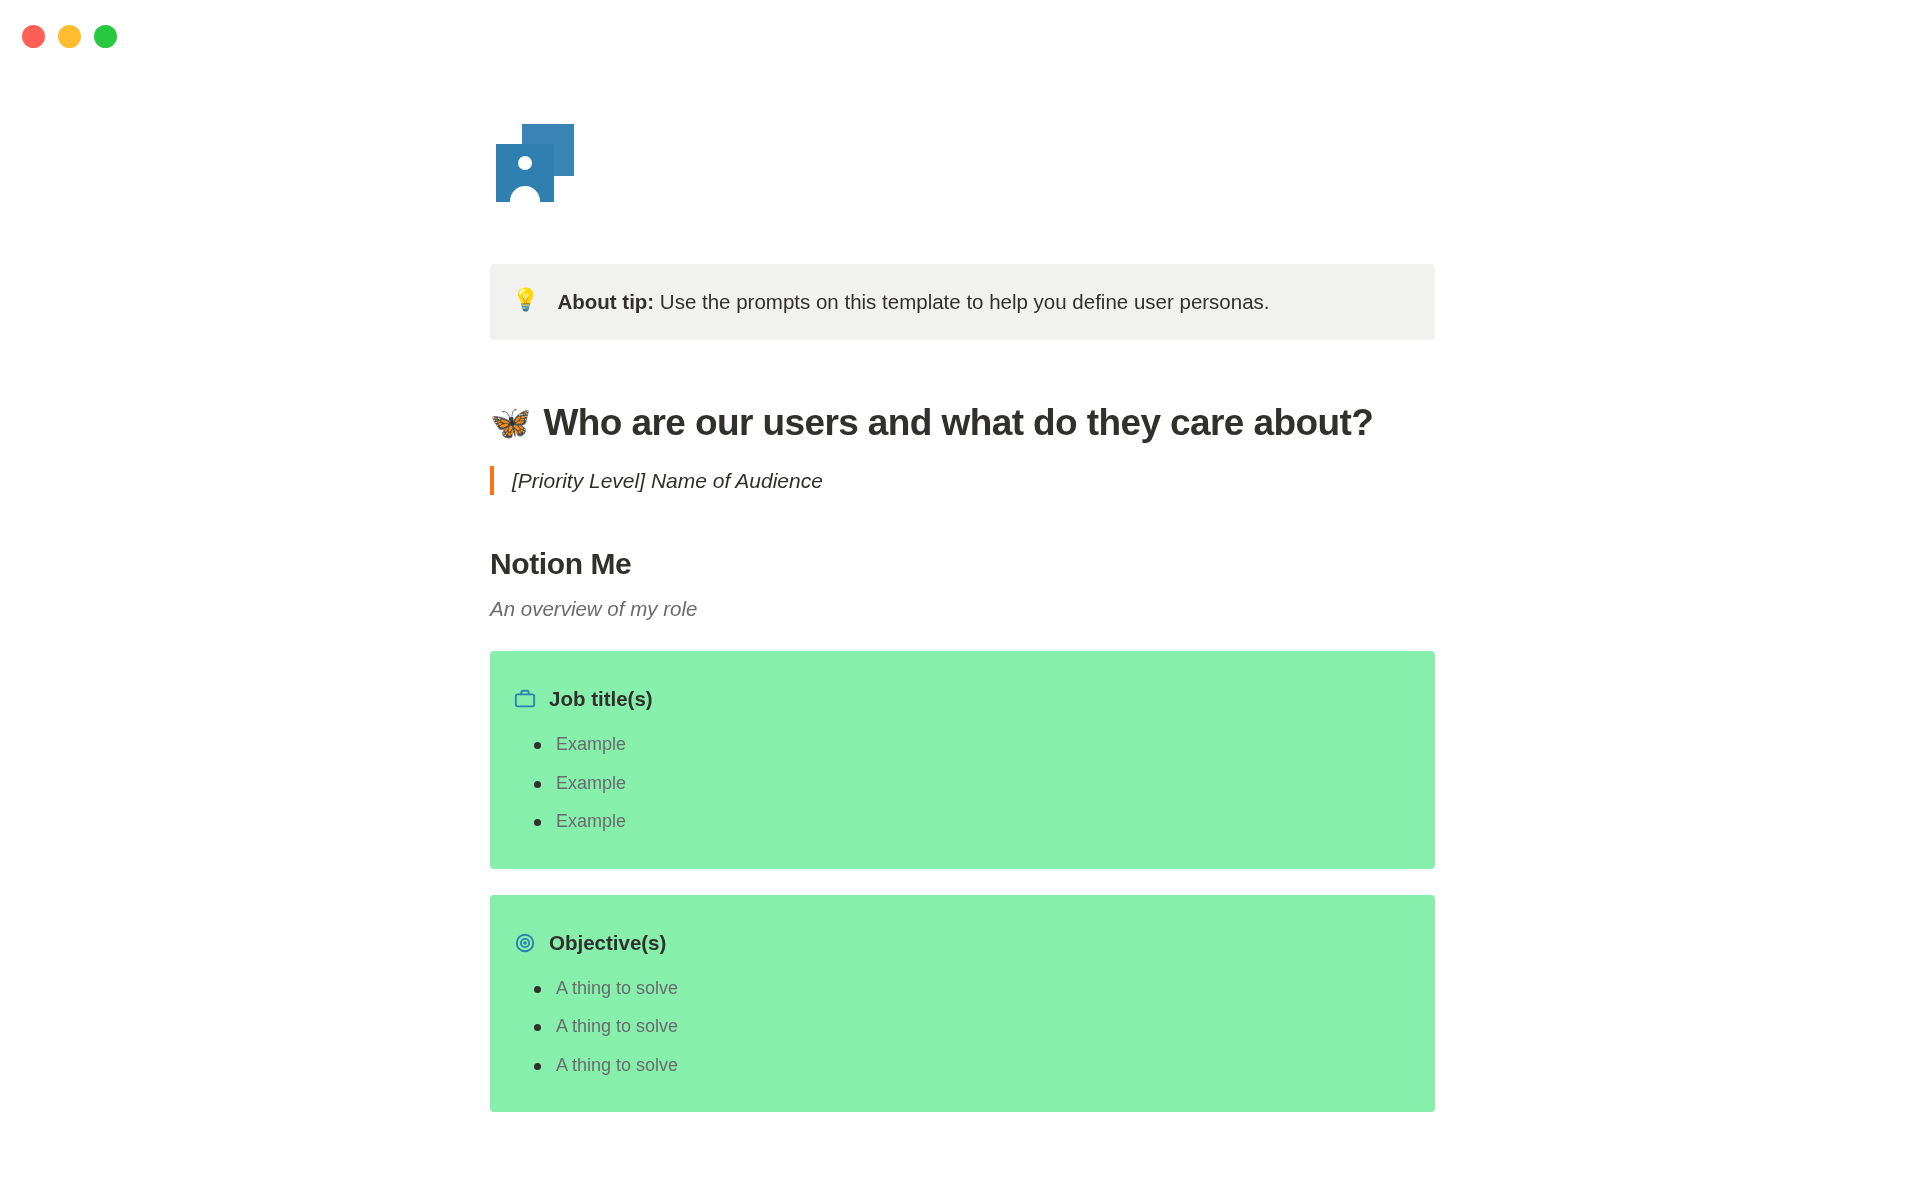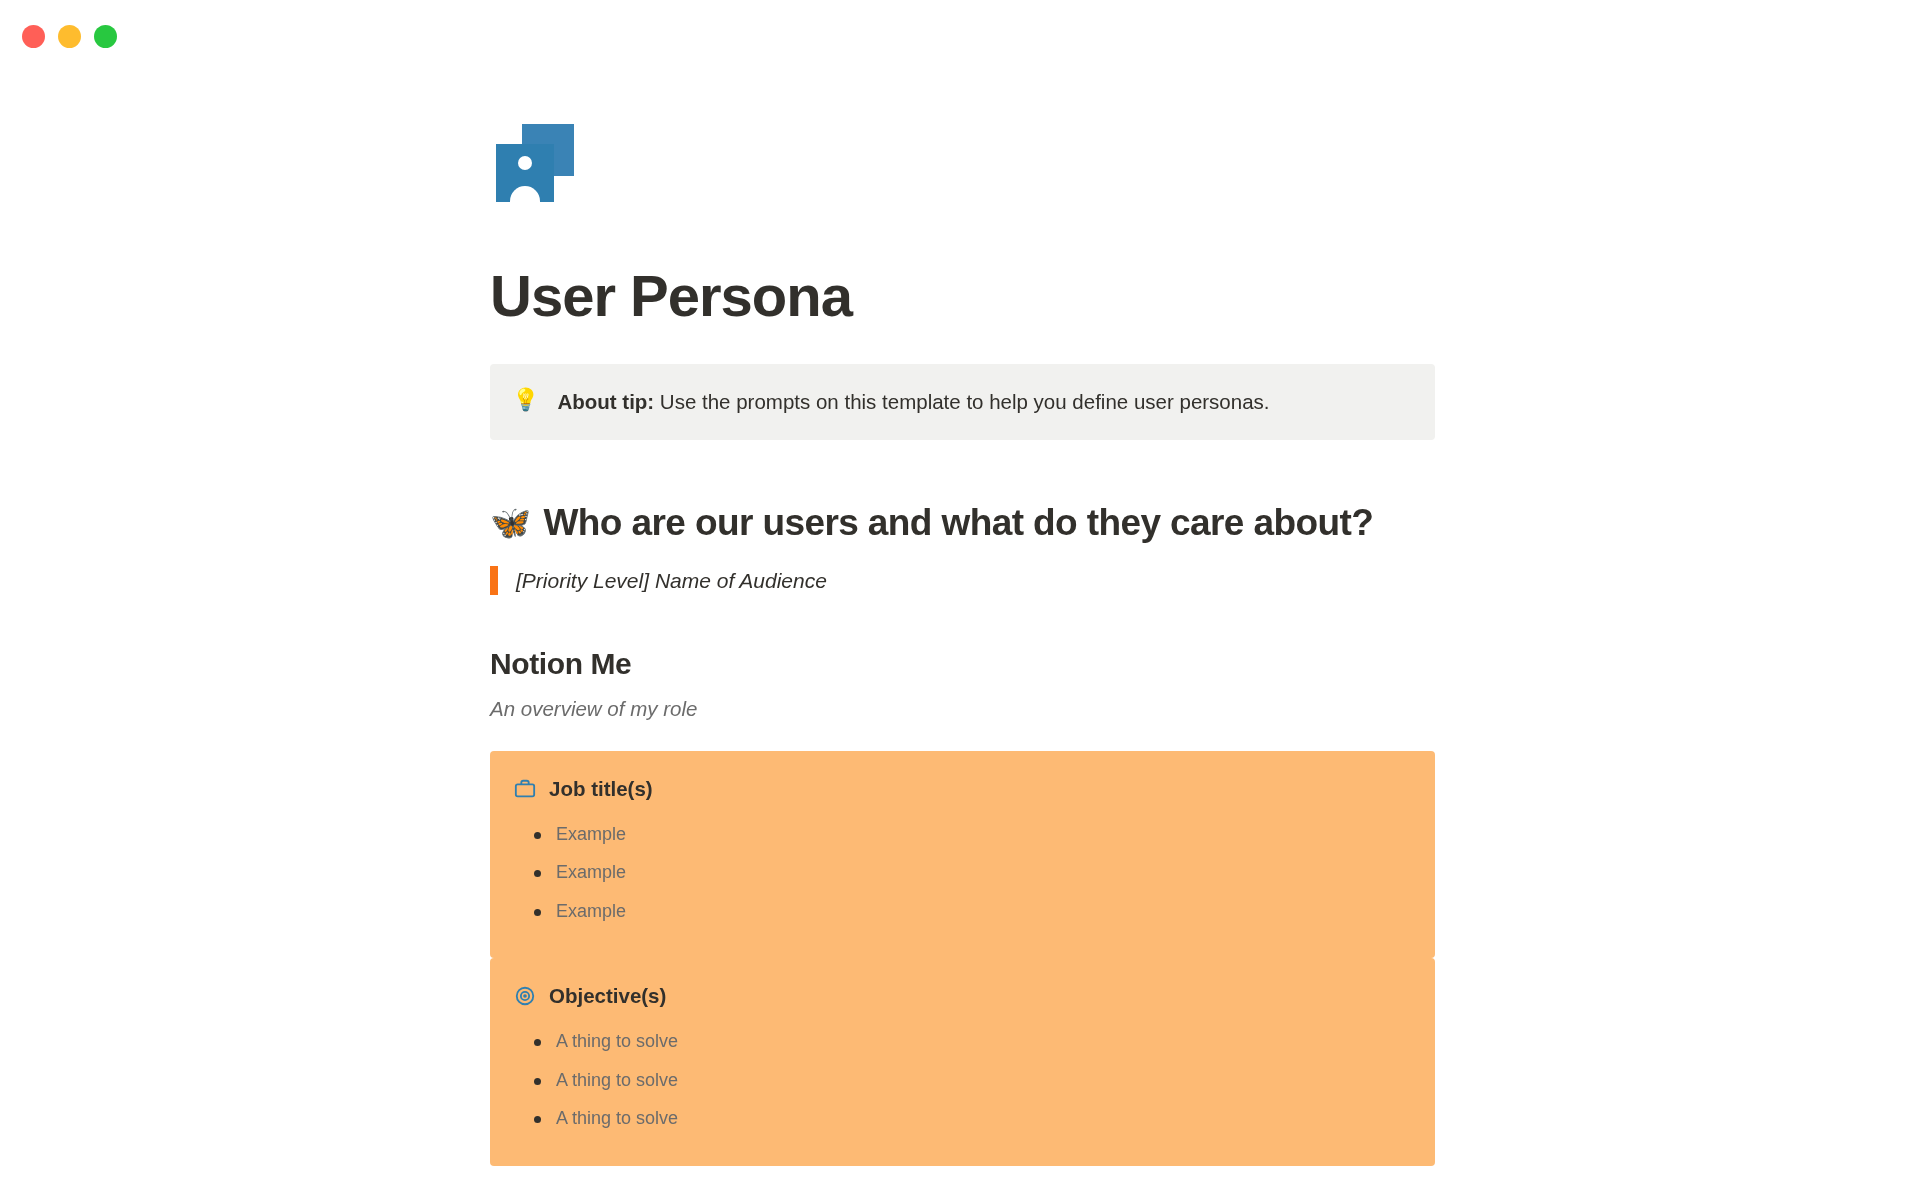--- a/index.html
+++ b/index.html
@@ -107,21 +107,21 @@
     color: #32302c;
     letter-spacing: -0.6px;
     margin-bottom: 22px;
     display: flex;
     align-items: center;
     gap: 13px;
   }
   h2.section-heading .emoji { font-size: 33px; }
 
   .quote-block {
-    border-left: 8px solid #f97316;
+    border-left: 4px solid #f97316;
     padding-left: 18px;
     margin-bottom: 52px;
     margin-top: 20px;
   }
   .quote-block .quote-text {
     font-size: 21px;
     font-style: italic;
     color: #32302c;
     line-height: 1.4;
   }
@@ -134,24 +134,25 @@
     margin-bottom: 16px;
   }
   .sub-caption {
     font-size: 20.5px;
     font-style: italic;
     color: #6b6b6b;
     margin-bottom: 30px;
   }
 
   .card {
-    background: #fdba74;
+    background: #86efac;
     border-radius: 4px;
-    padding: 26px 24px 28px 24px;
+    padding: 36px 24px 28px 24px;
     width: 945px;
+    margin-bottom: 26px;
   }
   .card-header {
     display: flex;
     align-items: center;
     gap: 13px;
     margin-bottom: 14px;
   }
   .card-title {
     font-size: 20.5px;
     font-weight: bold;
@@ -191,21 +192,20 @@
   <div class="content">
 
     <div class="page-icon">
       <span class="icon-sq-back"></span>
       <span class="icon-sq-front">
         <span class="icon-person-head"></span>
         <span class="icon-person-body"></span>
       </span>
     </div>
 
-    <h1 class="page-title">User Persona</h1>
 
     <div class="callout">
       <span class="callout-emoji">💡</span>
       <div class="callout-text">
         <b>About tip:</b><span> Use the prompts on this template to help you define user personas.</span>
       </div>
     </div>
 
     <h2 class="section-heading">
       <span class="emoji">🦋</span>

